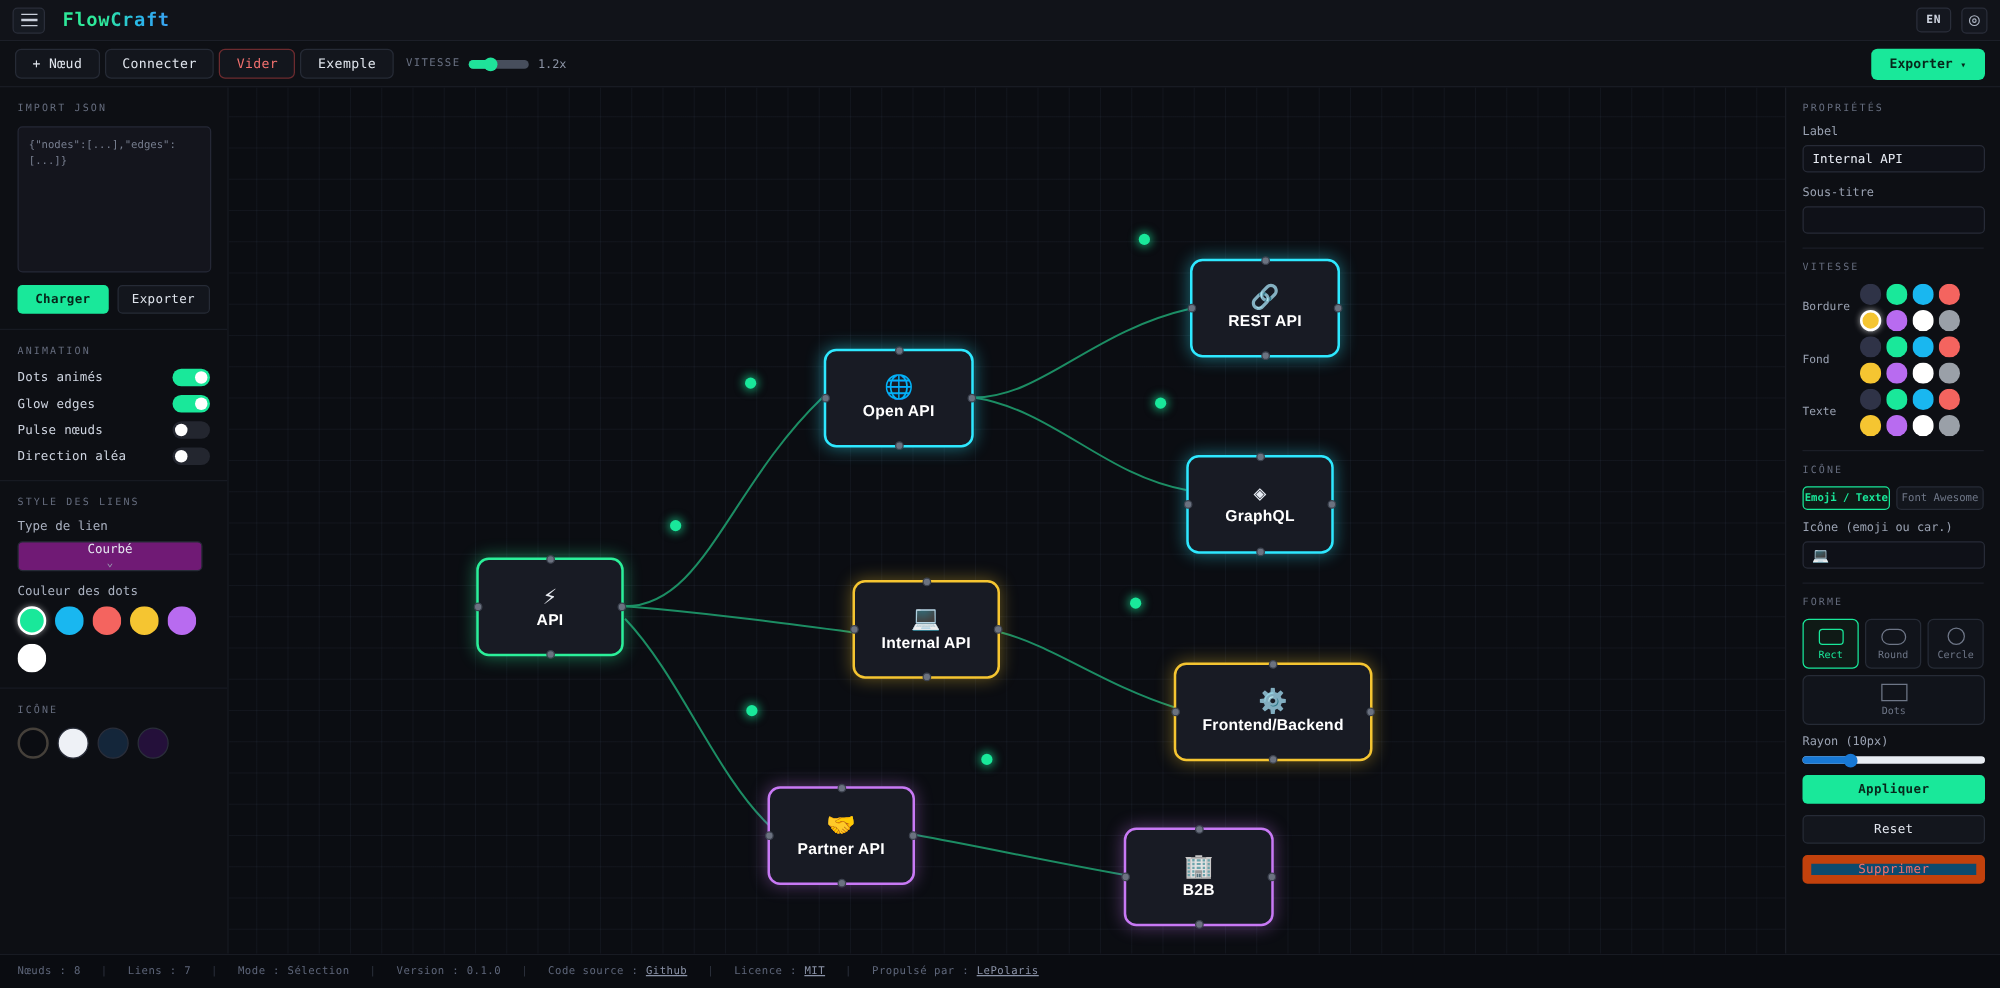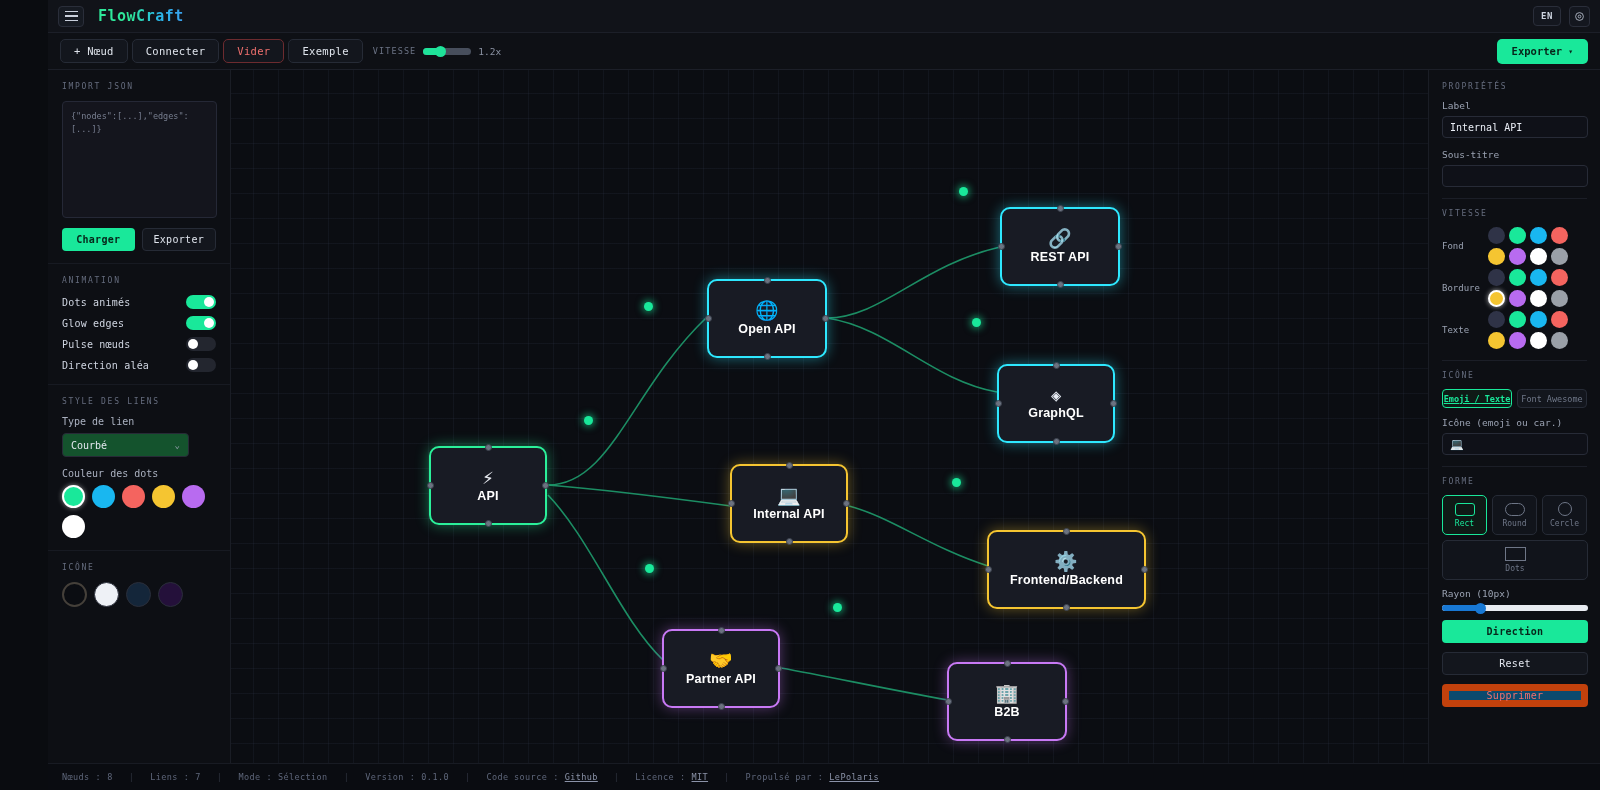--- a/index.html
+++ b/index.html
@@ -3,21 +3,21 @@
 <meta charset="utf-8">
 <style>
   * { box-sizing: border-box; margin: 0; padding: 0; }
   html, body {
     width: 1600px; height: 790px;
     background: #0a0c10;
     font-family: "DejaVu Sans Mono", monospace;
     overflow: hidden;
     color: #e6e9ef;
   }
-  #app { position: relative; width: 1600px; height: 790px; display: flex; flex-direction: column; padding-left: 48px; }
+  #app { position: relative; width: 1600px; height: 790px; display: flex; flex-direction: column; }
 
   
   .titlebar {
     height: 33px; flex: 0 0 33px;
     background: #111319;
     border-bottom: 1px solid #1c1f28;
     display: flex; align-items: center; padding: 0 10px;
   }
   .hamburger {
     width: 26px; height: 21px; border: 1px solid #2a2e3a; border-radius: 4px;
@@ -116,25 +116,25 @@
     background: #23262f; cursor: pointer; flex: 0 0 30px;
   }
   .switch.on { background: #19e89a; }
   .switch .knob {
     position: absolute; top: 2px; left: 2px; width: 10px; height: 10px;
     border-radius: 50%; background: #fff; transition: none;
   }
   .switch.on .knob { left: 18px; }
   .field-label { font-size: 10px; color: #aab1c0; margin-bottom: 6px; }
   .select {
-    width: 127px; height: 24px; background: #14532d; border: 1px solid #272b37;
+    width: 148px; height: 24px; background: #701a75; border: 1px solid #272b37;
     border-radius: 4px; color: #e3e7ef; font-size: 10px; padding: 0 8px;
     font-family: "DejaVu Sans Mono", monospace;
     appearance: none; position: relative; cursor: pointer;
-    display: flex; align-items: center; justify-content: space-between;
+    display: flex; align-items: center; justify-content: space-between; flex-direction: column;
   }
   .swatches { display: flex; flex-wrap: wrap; gap: 7px; width: 155px; }
   .sw {
     width: 23px; height: 23px; border-radius: 50%; cursor: pointer;
     border: 2px solid transparent;
   }
   .sw.sel { border-color: #ffffff; box-shadow: 0 0 5px rgba(255,255,255,.5); }
   .sw-theme { width: 25px; height: 25px; border-radius: 50%; cursor: pointer;
     border: 1px solid #2a2e3a; }
   .sw-theme.sel { border: 2px solid #4a4f5c; }
@@ -192,21 +192,21 @@
   .cg-sw { display: flex; flex-wrap: wrap; gap: 4px; width: 100px; }
   .csw { width: 17px; height: 17px; border-radius: 50%; cursor: pointer; border: 2px solid transparent; }
   .csw.sel { border-color: #fff; box-shadow: 0 0 5px rgba(255,255,255,.65); }
   .seg-row { display: flex; gap: 5px; margin-bottom: 9px; }
   .seg {
     flex: 1; height: 19px; border-radius: 4px; background: #13161d;
     border: 1px solid #262b36; color: #707889; font-size: 8.5px;
     display: flex; align-items: center; justify-content: center; cursor: pointer;
     font-family: "DejaVu Sans Mono", monospace;
   }
-  .seg.active { border-color: #19e89a; color: #19e89a; background: #0f1a16; font-weight: bold; text-decoration: underline; }
+  .seg.active { border-color: #19e89a; color: #19e89a; background: #0f1a16; font-weight: bold; }
   .shape-row { display: flex; gap: 5px; margin-bottom: 5px; }
   .shape-box {
     flex: 1; height: 40px; border-radius: 5px; background: #11141b;
     border: 1px solid #262b36; display: flex; flex-direction: column;
     align-items: center; justify-content: center; gap: 3px; cursor: pointer;
     color: #6e7687; font-size: 8px;
   }
   .shape-box.active { border-color: #19e89a; color: #19e89a; background: #0f1a16; }
   .shape-wide { width: 146px; height: 40px; }
   .sg { width: 20px; height: 13px; border: 1.6px solid currentColor; }
@@ -454,41 +454,41 @@
       <div class="rp-input">Internal API</div>
 
       <div class="rp-label" style="margin-top:11px">Sous-titre</div>
       <div class="rp-input"></div>
 
       <div class="rp-divider"></div>
 
       <div class="rp-title">VITESSE</div>
 
       <div class="color-group">
+        <span class="cg-label">Bordure</span>
+        <div class="cg-sw">
+          <div class="csw" style="background:#2f3347"></div>
+          <div class="csw" style="background:#19e89a"></div>
+          <div class="csw" style="background:#19b7f0"></div>
+          <div class="csw" style="background:#f4645f"></div>
+          <div class="csw sel" style="background:#f5c531"></div>
+          <div class="csw" style="background:#b86bf0"></div>
+          <div class="csw" style="background:#ffffff"></div>
+          <div class="csw" style="background:#9aa0a8"></div>
+        </div>
+      </div>
+
+      <div class="color-group">
         <span class="cg-label">Fond</span>
         <div class="cg-sw">
           <div class="csw" style="background:#2f3347"></div>
           <div class="csw" style="background:#19e89a"></div>
           <div class="csw" style="background:#19b7f0"></div>
           <div class="csw" style="background:#f4645f"></div>
           <div class="csw" style="background:#f5c531"></div>
-          <div class="csw" style="background:#b86bf0"></div>
-          <div class="csw" style="background:#ffffff"></div>
-          <div class="csw" style="background:#9aa0a8"></div>
-        </div>
-      </div>
-
-      <div class="color-group">
-        <span class="cg-label">Bordure</span>
-        <div class="cg-sw">
-          <div class="csw" style="background:#2f3347"></div>
-          <div class="csw" style="background:#19e89a"></div>
-          <div class="csw" style="background:#19b7f0"></div>
-          <div class="csw" style="background:#f4645f"></div>
-          <div class="csw sel" style="background:#f5c531"></div>
           <div class="csw" style="background:#b86bf0"></div>
           <div class="csw" style="background:#ffffff"></div>
           <div class="csw" style="background:#9aa0a8"></div>
         </div>
       </div>
 
       <div class="color-group">
         <span class="cg-label">Texte</span>
         <div class="cg-sw">
           <div class="csw" style="background:#2f3347"></div>
@@ -533,21 +533,21 @@
         <span class="sg sharp"></span>
         <span>Dots</span>
       </div>
 
       <div class="rayon-label">Rayon (10px)</div>
       <div class="rayon-track">
         <div class="rayon-fill"></div>
         <div class="rayon-knob"></div>
       </div>
 
-      <div class="rp-btn primary">Direction</div>
+      <div class="rp-btn primary">Appliquer</div>
       <div class="rp-btn ghost">Reset</div>
       <div class="rp-btn danger">Supprimer</div>
     </div>
 
   </div>
 
   <div class="statusbar">
     <div class="st-item">
       <span>Nœuds</span>
       <span>:</span>

